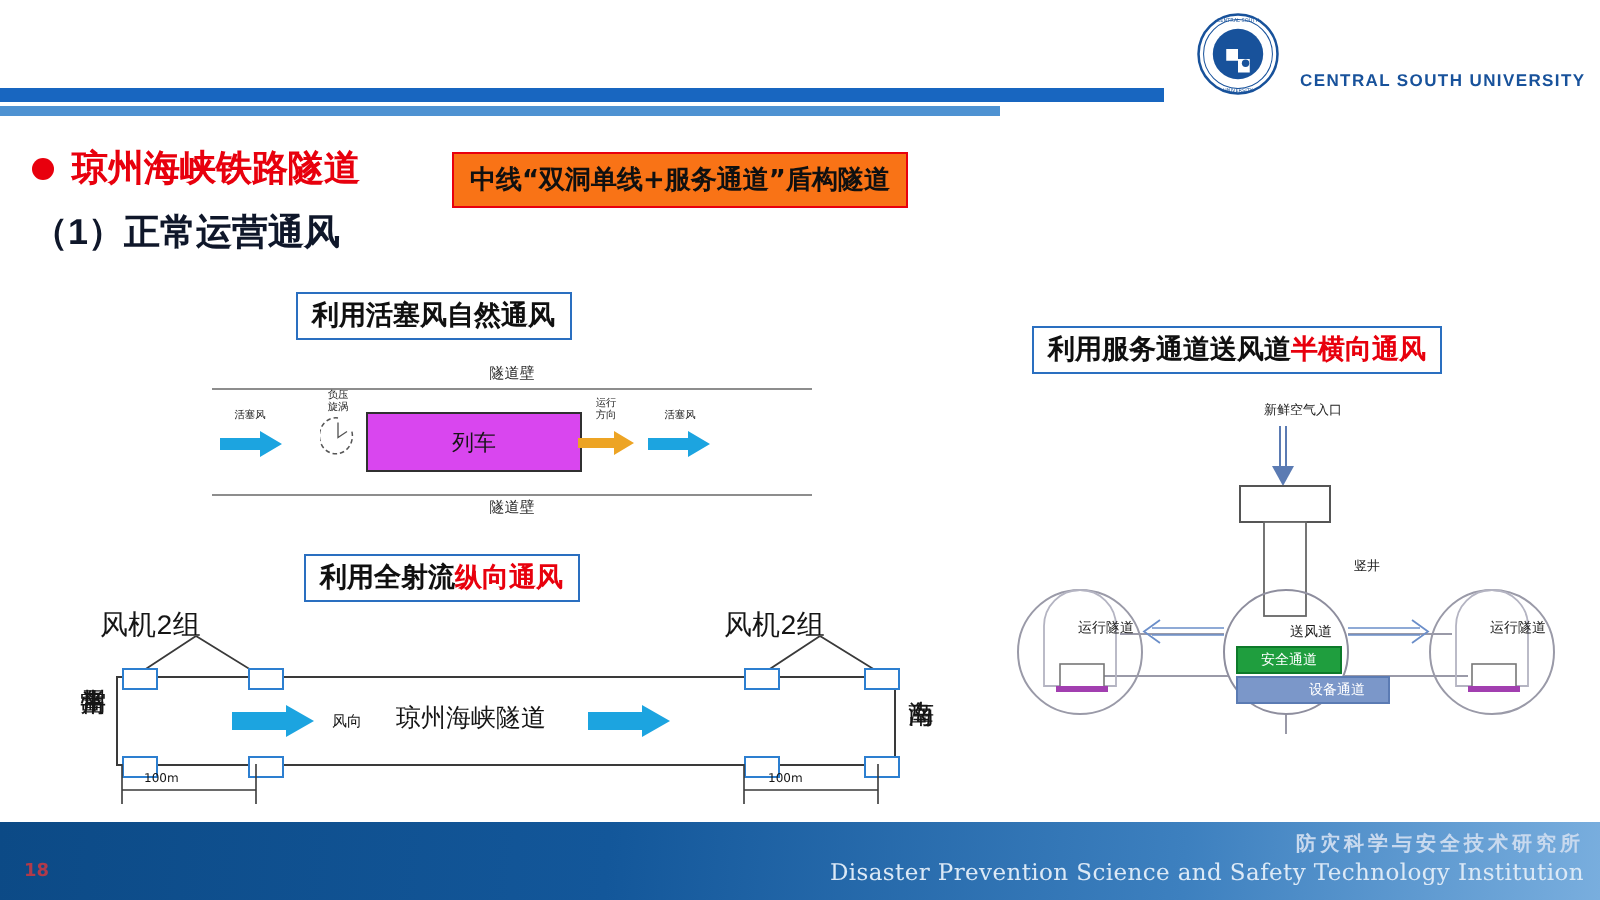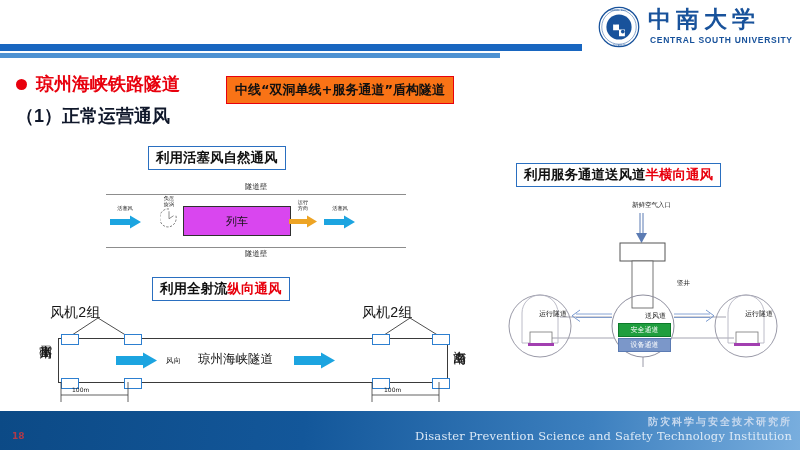--- a/index.html
+++ b/index.html
@@ -161,21 +161,20 @@
       <circle cx="50" cy="50" r="41" fill="none" stroke="#18529b" stroke-width="1.2"></circle>
       <circle cx="50" cy="50" r="30" fill="#18529b"></circle>
       <path d="M50 28 L50 44 L36 44 L36 58 L50 58 L50 72 L64 72 L64 56 L50 56 Z" fill="#ffffff"></path>
       <circle cx="41" cy="39" r="4.4" fill="#18529b"></circle>
       <circle cx="59" cy="61" r="4.4" fill="#18529b"></circle>
       <g fill="#18529b" font-size="6" font-family="DejaVu Sans">
         <text x="50" y="12" text-anchor="middle">CENTRAL SOUTH</text>
         <text x="50" y="95" text-anchor="middle">UNIVERSITY</text>
       </g>
     </svg>
-    <div class="logo-cn">中南大学</div>
     <div class="logo-en">CENTRAL SOUTH UNIVERSITY</div>
   </div>
 
   <div class="bullet-row">
     <span class="bullet-dot"></span>
     <span class="bullet-txt">琼州海峡铁路隧道</span>
   </div>
   <div class="sub-row">（1）正常运营通风</div>
   <div class="redbox">中线“双洞单线+服务通道”盾构隧道</div>
 
@@ -309,21 +308,21 @@
       <path d="M143 162 L143 172" stroke="#8e8e9e" stroke-width="0.9" fill="none"></path>
     </svg>
 
     <div class="t lbl-air" style="left:113px;top:6px;">新鲜空气入口</div>
     <div class="t lbl-shaft" style="left:158px;top:84px;">竖井</div>
     <div class="t lbl-duct" style="left:126px;top:116px;">送风道</div>
     <div class="t lbl-tun" style="left:20px;top:114px;">运行隧道</div>
     <div class="t lbl-tun" style="left:226px;top:114px;">运行隧道</div>
 
     <div class="chip chip-green" style="left:118px;top:128px;width:51px;height:12px;">安全通道</div>
-    <div class="chip chip-blue" style="left:118px;top:143px;width:51px;height:12px;">设备通道</div>
+    <div class="chip chip-blue" style="left:118px;top:143px;width:51px;height:12px;padding-left:24px;">设备通道</div>
   </div>
 
   <div class="footer"></div>
   <div class="f-cn">防灾科学与安全技术研究所</div>
   <div class="f-en">Disaster Prevention Science and Safety Technology Institution</div>
   <div class="pageno">18</div>
 
 </div>
 
 </body></html>

